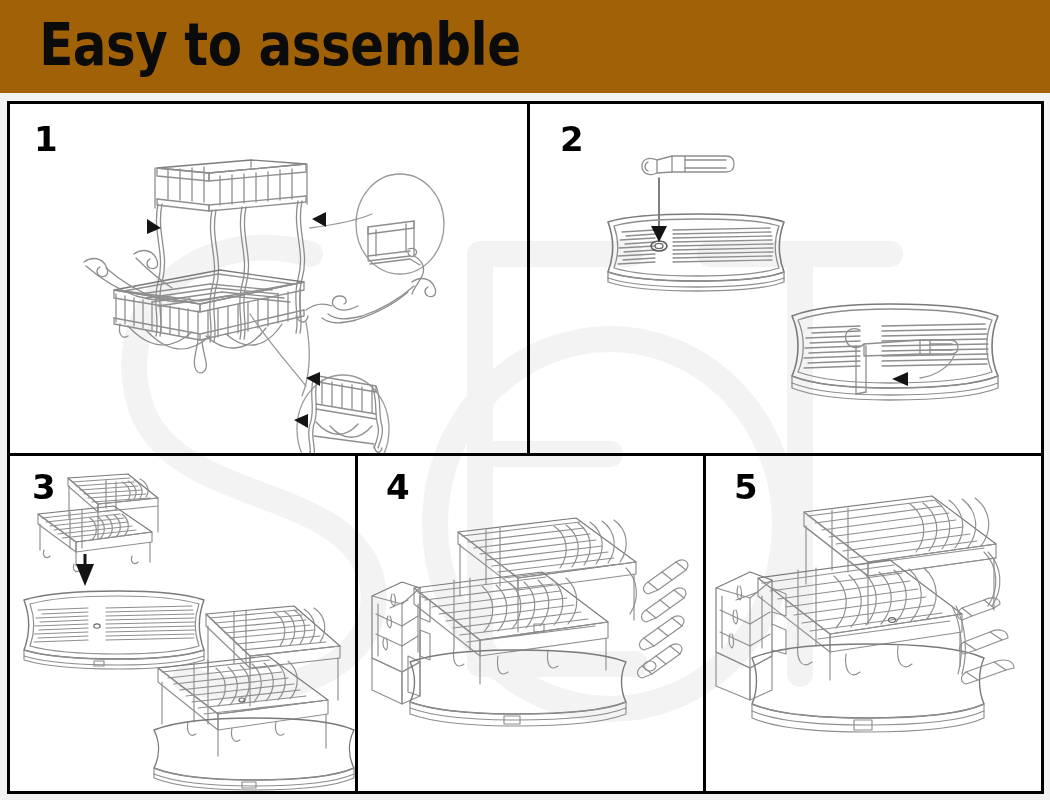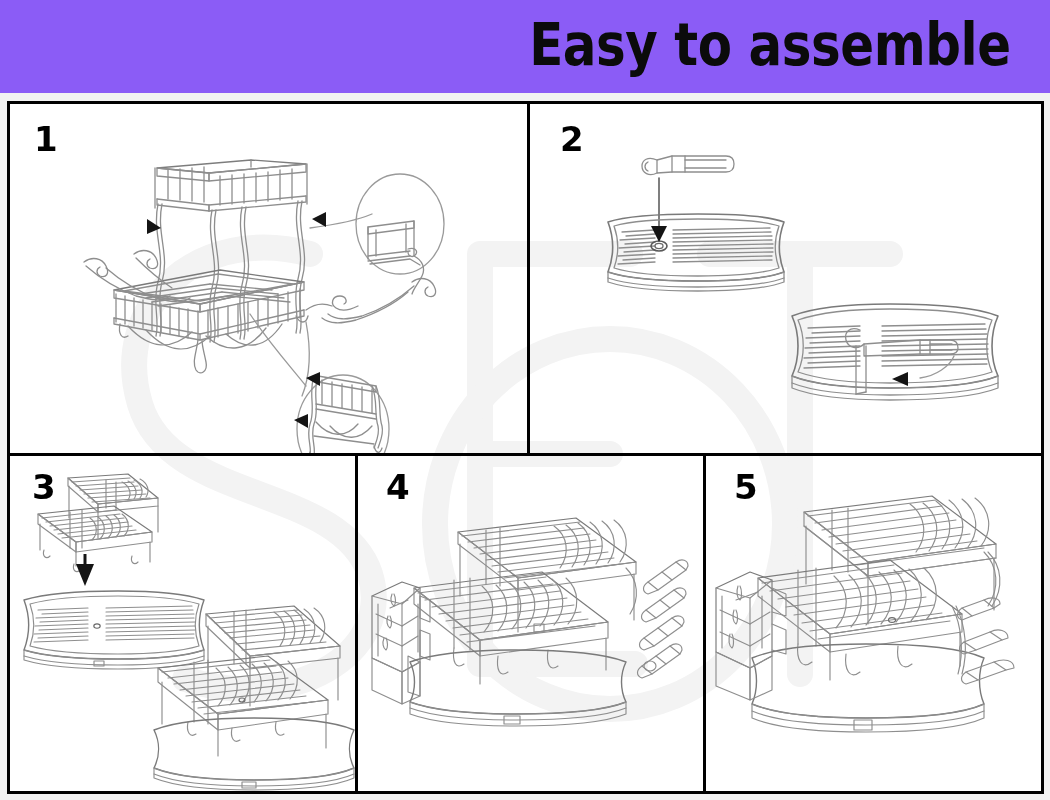--- a/index.html
+++ b/index.html
@@ -7,22 +7,22 @@
     width:1050px;height:800px;
     background:#f2f2f2;
     font-family:"Liberation Sans","DejaVu Sans",sans-serif;
     overflow:hidden;
   }
   #root{position:relative;width:1050px;height:800px;background:#f2f2f2;}
 
   
   .header{
     position:absolute;left:0;top:0;width:1050px;height:93px;
-    background:#8b5cf6;
-    display:flex;align-items:center;justify-content:flex-end;
+    background:#a16207;
+    display:flex;align-items:center;justify-content:flex-start;
   }
   .header-title{
     font-family:"DejaVu Sans","Liberation Sans",sans-serif;
     font-weight:bold;
     font-size:58px;
     letter-spacing:-0.5px;
     color:#0b0b0b;
     transform:scaleX(0.86);
     transform-origin:center center;
     white-space:nowrap;

